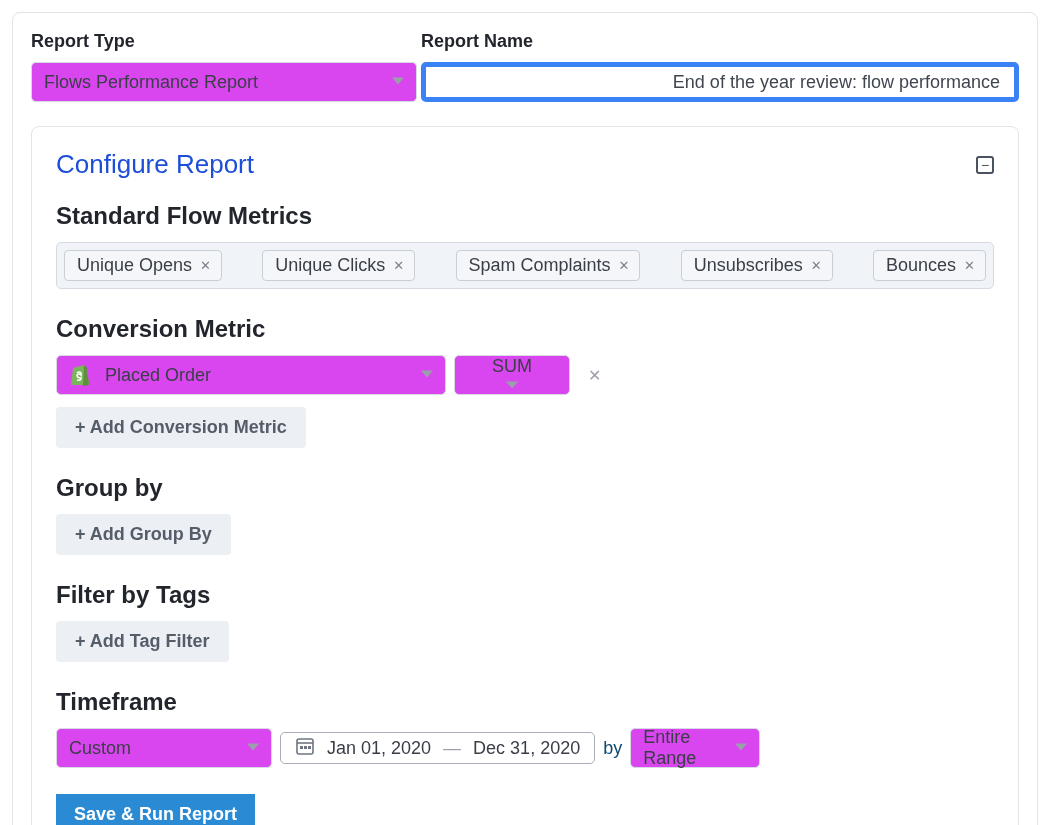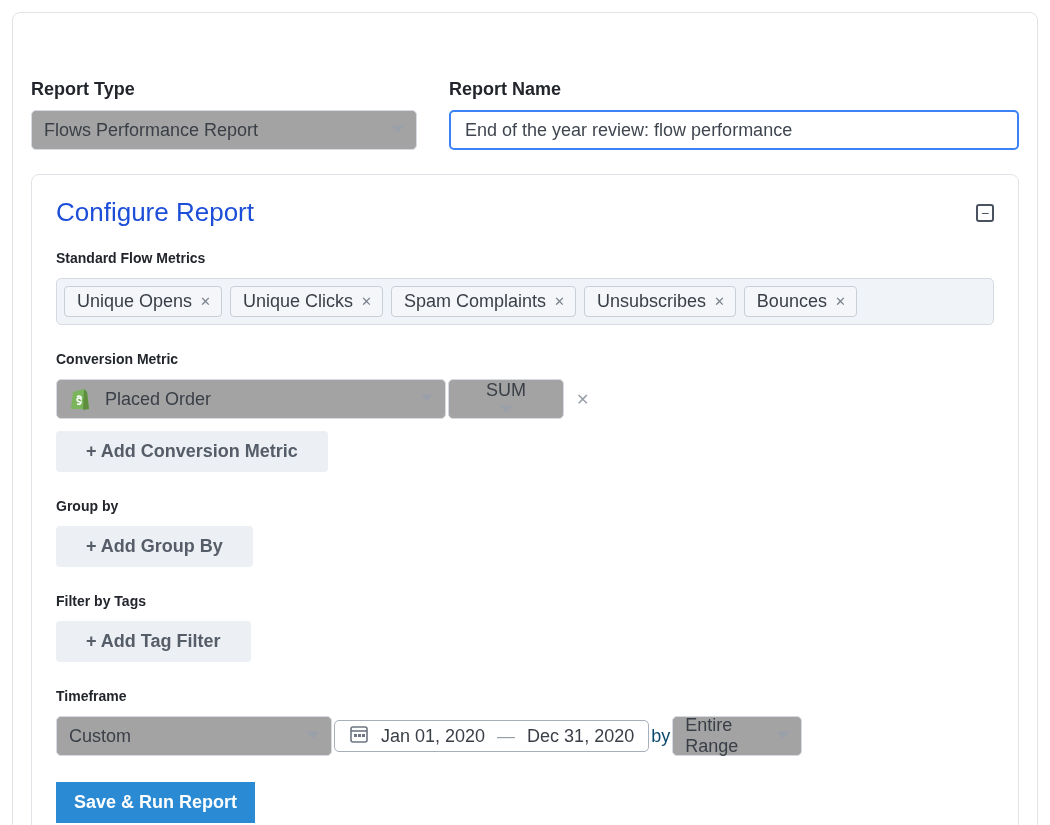--- a/index.html
+++ b/index.html
@@ -12,57 +12,57 @@
     font-size: 18px;
   }
   .card-outer {
     border: 1px solid #e0e3e8;
     border-radius: 8px;
     padding: 18px 18px 22px 18px;
     width: 1026px;
   }
   .top-row {
     display: flex;
-    gap: 32px;
+    gap: 4px;
     margin-bottom: 24px;
-    margin-top: 48px;
   }
   .field-block { display: flex; flex-direction: column; }
   .field-label {
     font-weight: 700;
     font-size: 18px;
     margin-bottom: 10px;
     color: #22252c;
   }
   .select {
     display: flex;
     align-items: center;
     justify-content: space-between;
-    background: #a3a3a3;
+    background: #d946ef;
     border: 1px solid #d6dbe1;
     border-radius: 5px;
     height: 40px;
     padding: 0 12px;
     font-size: 18px;
     color: #3a3f47;
     cursor: pointer;
   }
   .select .caret {
     color: #8c939e;
     font-size: 12px;
   }
   .text-input {
-    border: 2px solid #3b82f6;
+    border: 5px solid #3b82f6;
     border-radius: 5px;
     height: 40px;
     padding: 14px 14px;
     font-size: 18px;
     color: #404650;
     outline: none;
     background: #fff;
+    text-align: right;
   }
   .config-panel {
     border: 1px solid #e0e3e8;
     border-radius: 8px;
     padding: 22px 24px 26px 24px;
     position: relative;
   }
   .panel-header {
     display:flex;
     align-items:center;
@@ -82,61 +82,62 @@
     display:flex;
     align-items:center;
     justify-content:center;
     font-size: 14px;
     line-height: 1;
     color:#4a5260;
     cursor:pointer;
   }
   .section-label {
     font-weight: 700;
-    font-size: 14px;
+    font-size: 24px;
     margin-bottom: 12px;
     color:#22252c;
   }
   .tag-well {
     background: #f0f3f7;
     border: 1px solid #d6dbe1;
     border-radius: 5px;
     padding: 7px;
     display:flex;
     flex-wrap:wrap;
     gap: 8px;
     margin-bottom: 26px;
+    justify-content: space-between;
   }
   .tag {
     background: #f4f6f9;
     border: 1px solid #c9cfd7;
     border-radius: 4px;
     padding: 4px 10px 4px 12px;
     display:flex;
     align-items:center;
     gap: 8px;
     font-size: 18px;
     color:#3a3f47;
   }
   .tag .x {
     color:#7c838e;
     font-size: 13px;
     cursor:pointer;
   }
-  .row { display:flex; align-items:center; gap: 2px; margin-bottom: 12px;}
+  .row { display:flex; align-items:center; gap: 8px; margin-bottom: 12px;}
   .shop-icon {
     width: 22px; height: 24px;
     display:inline-block;
     margin-right: 4px;
   }
   .btn-secondary {
     background:#eceff3;
     border:none;
     border-radius:4px;
-    padding: 10px 30px;
+    padding: 10px 19px;
     font-size: 18px;
     font-weight: 600;
     color:#555d69;
     cursor:pointer;
   }
   .section-gap { margin-bottom: 26px; }
   .remove-x {
     color:#9aa0aa;
     font-size: 16px;
     cursor:pointer;
@@ -266,21 +267,21 @@
 
     
     <div class="section-label">Filter by Tags</div>
     <div class="section-gap">
       <button class="btn-secondary">+ Add Tag Filter</button>
     </div>
 
     
     <div class="section-label">Timeframe</div>
     <div class="row" style="margin-bottom:26px;">
-      <div class="select" style="width:276px;">
+      <div class="select" style="width:216px;">
         <span>Custom</span>
         <span class="caret">
           <svg class="caret-svg" viewBox="0 0 10 6">
               <path d="M0 0 L5 6 L10 0 Z" fill="#9aa0aa"></path>
             </svg>
         </span>
       </div>
       <div class="date-range">
         <span>
           <svg class="cal-svg" viewBox="0 0 20 20">

